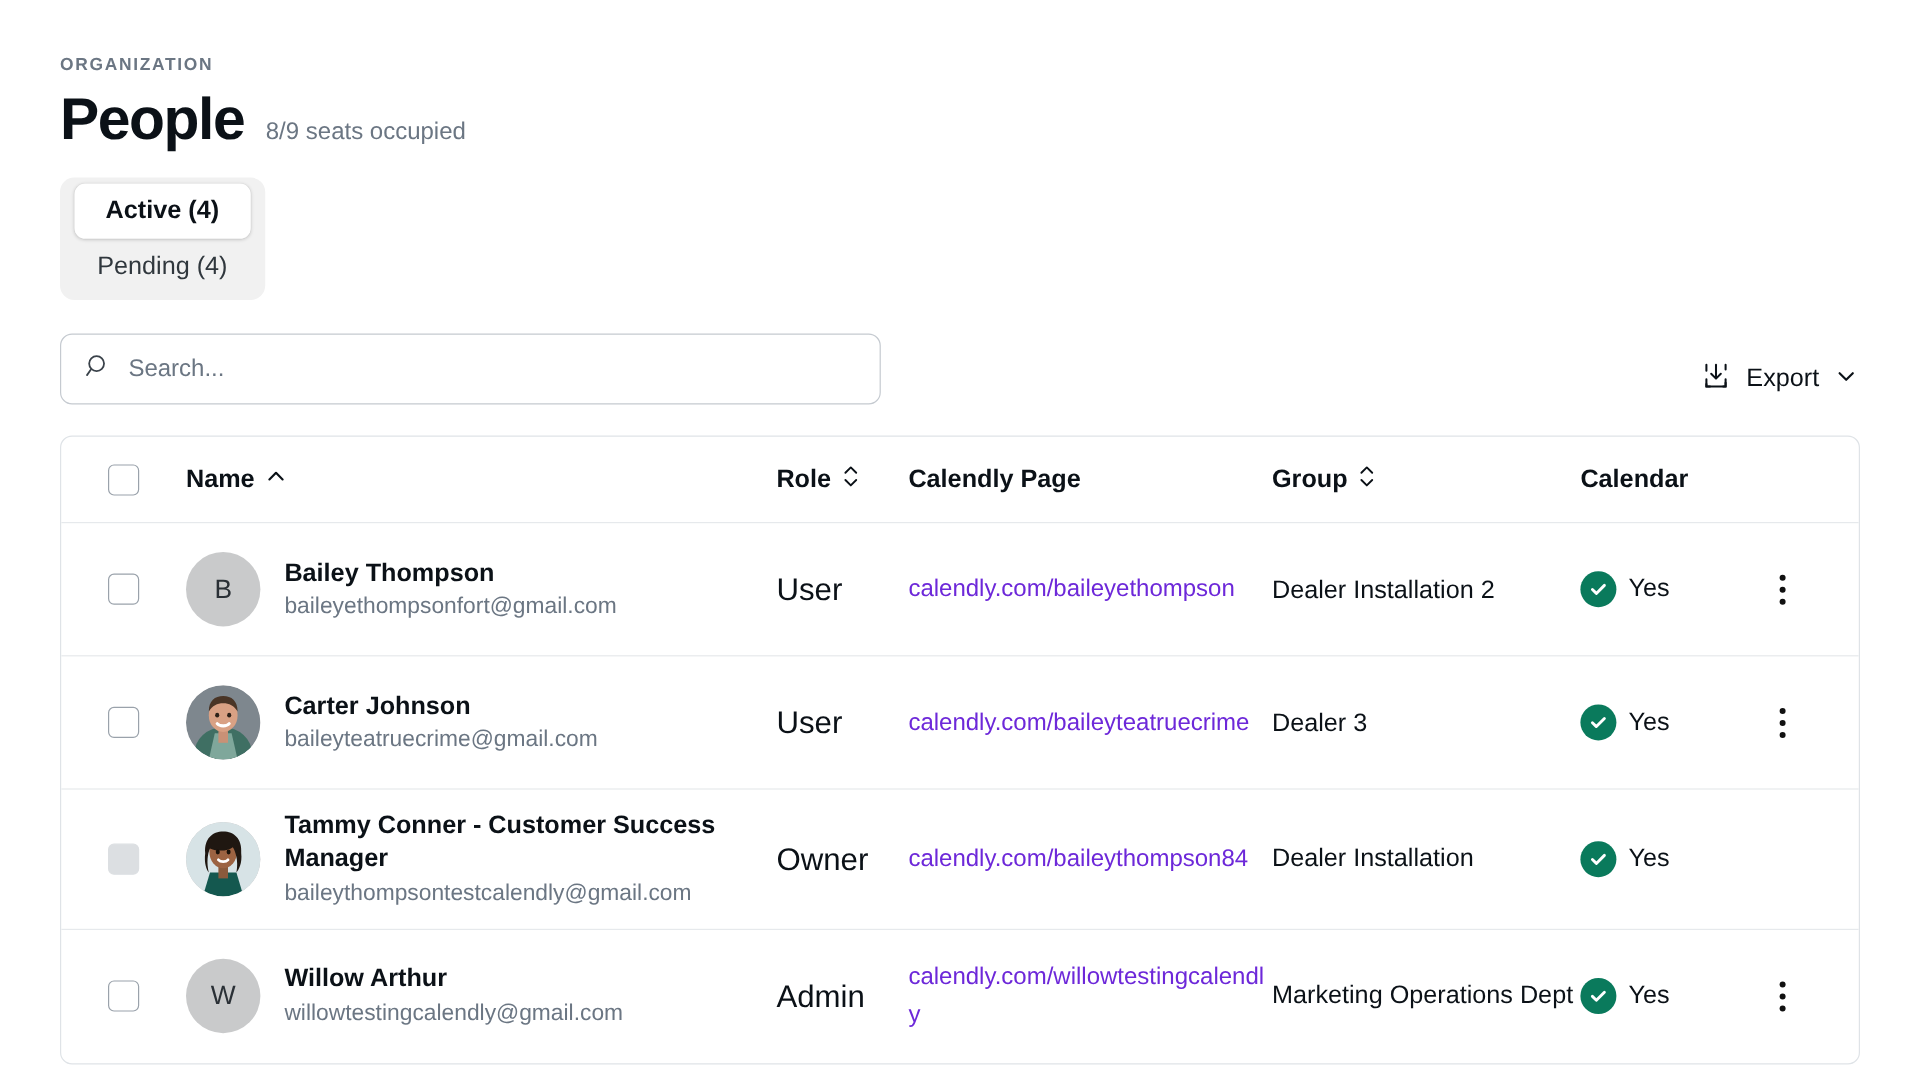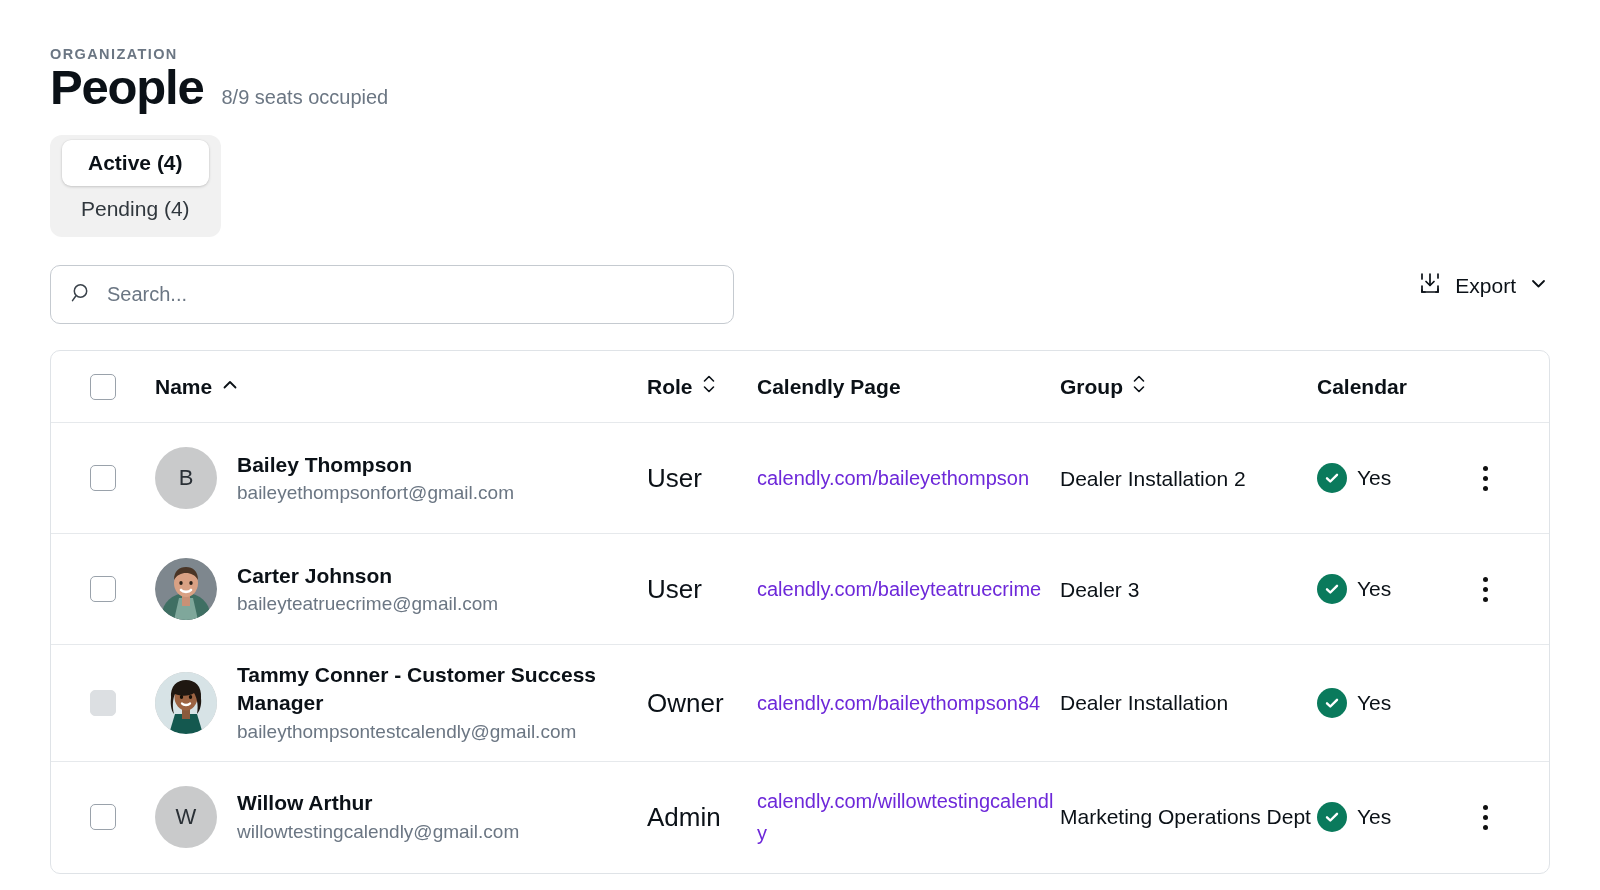--- a/index.html
+++ b/index.html
@@ -12,20 +12,21 @@
   }
   .page { padding: 46px 50px 0 50px; width: 1600px; }
 
   
   .eyebrow {
     font-size: 14.5px; font-weight: 700; letter-spacing: 1.4px;
     color: #6b7683; text-transform: uppercase;
   }
   .title-row {
     display: flex; align-items: baseline; gap: 18px;
+    margin-top: 13px;
   }
   .page-title {
     font-size: 49px; font-weight: 700; letter-spacing: -1.2px;
     color: #0b1117; line-height: 1.05;
   }
   .seats { font-size: 20px; color: #6b7683; font-weight: 400; }
 
   
   .tabs {
     display: inline-flex; align-items: center;
@@ -38,21 +39,21 @@
     cursor: pointer; white-space: nowrap; border: none; background: transparent;
     font-family: inherit;
   }
   .tab.active {
     background: #ffffff; font-weight: 700; color: #0b1117;
     box-shadow: 0 1px 3px rgba(0,0,0,.17), 0 0 0 .5px rgba(0,0,0,.04);
   }
 
   
   .toolbar {
-    display: flex; align-items: flex-start; justify-content: space-between;
+    display: flex; align-items: flex-end; justify-content: space-between;
     margin-top: 28px;
   }
   .search-box {
     position: relative; width: 684px; height: 59px;
     border: 1px solid #c5cad0; border-radius: 10px;
     display: flex; align-items: center; padding: 0 20px;
     background: #fff;
   }
   .search-input {
     border: none; outline: none; background: transparent;

